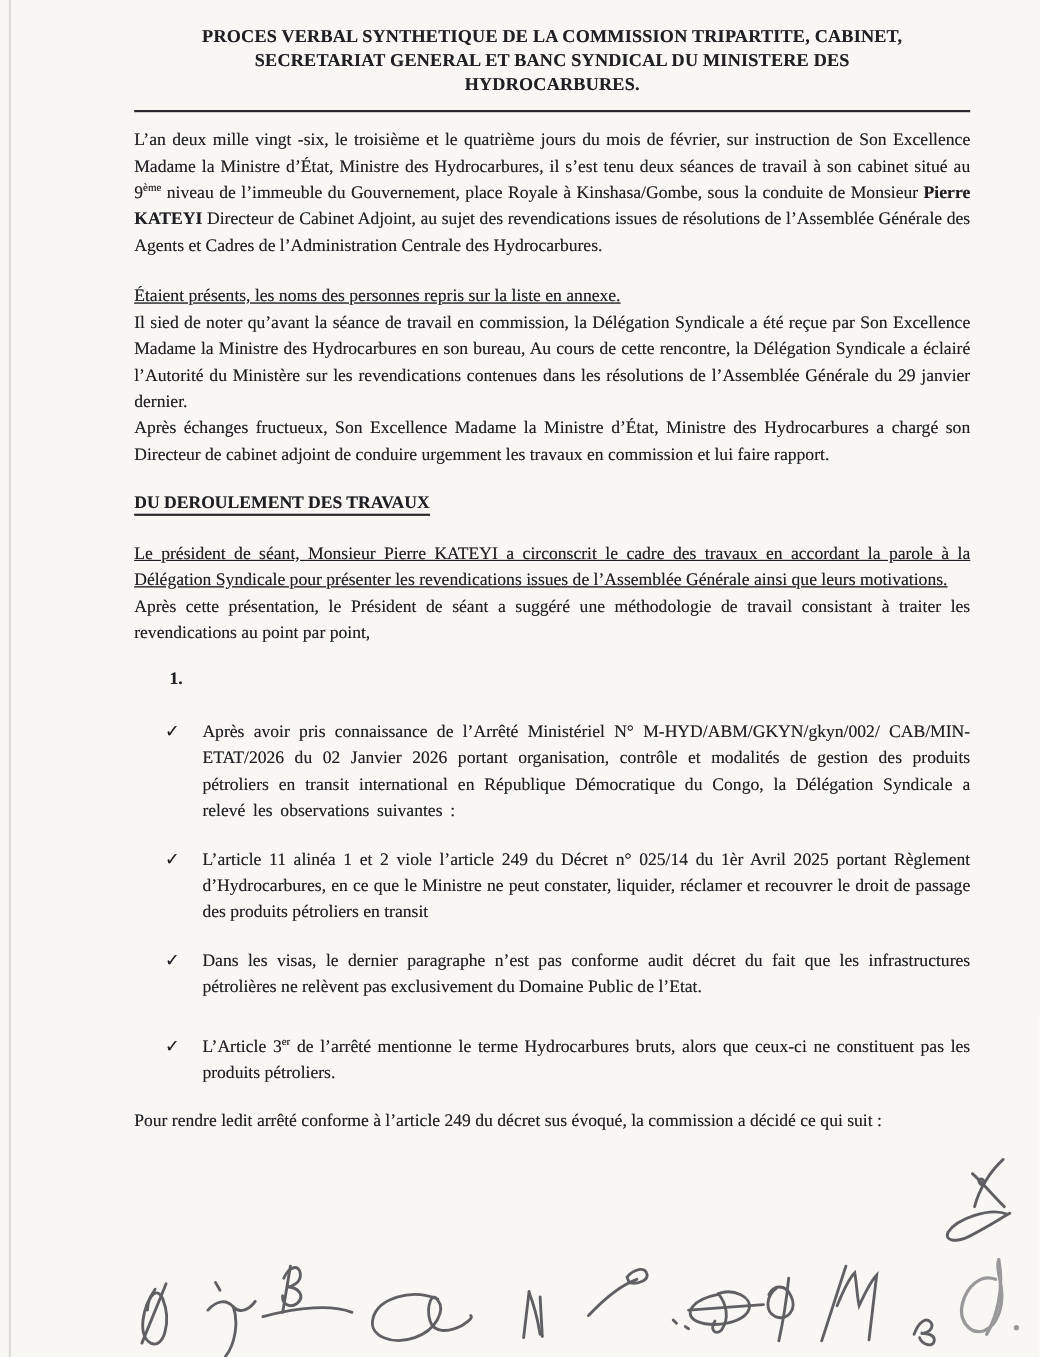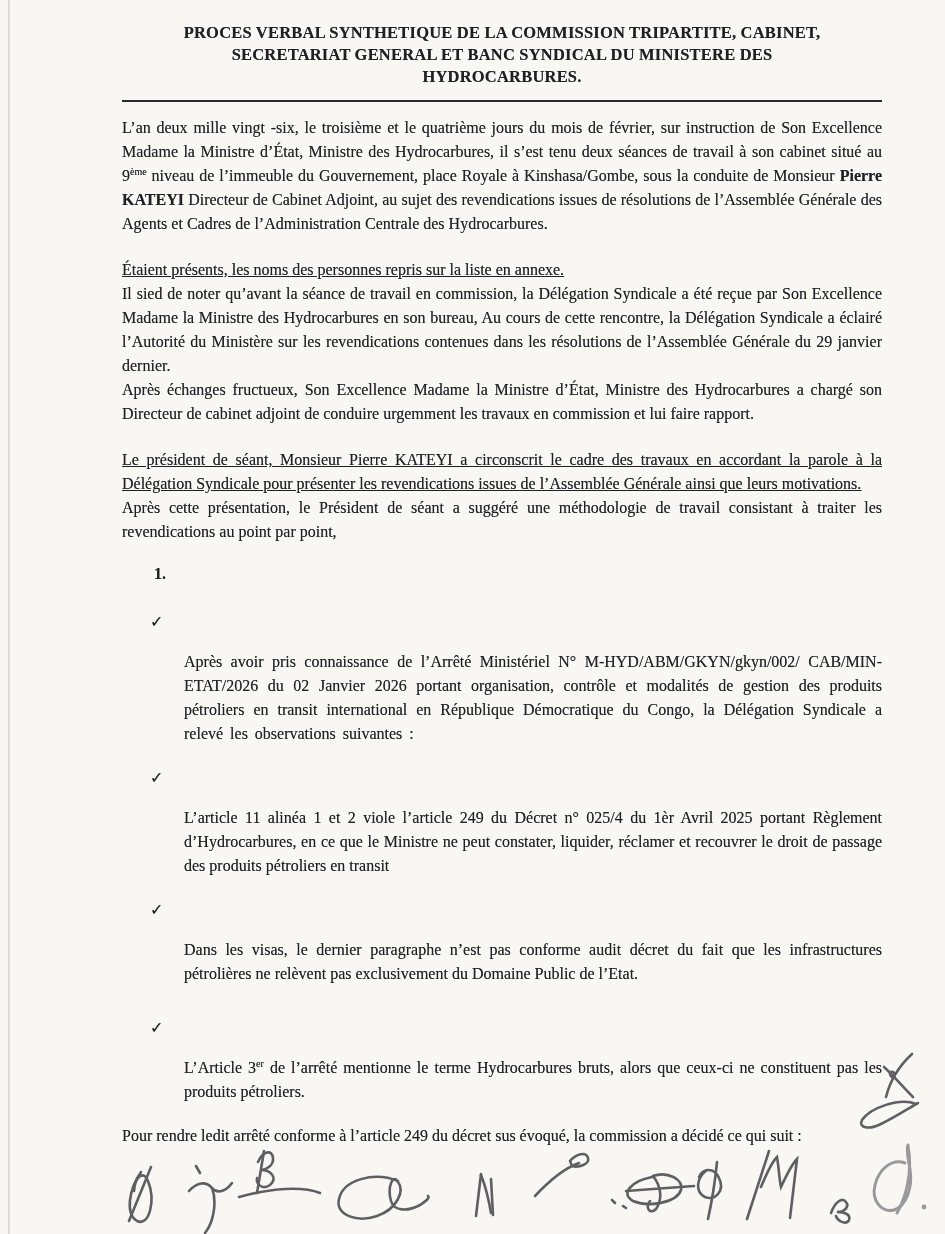--- a/index.html
+++ b/index.html
@@ -42,21 +42,21 @@
     font-weight:bold;
   }
   .bullet{
     display:flex;gap:14px;padding-left:28px;
   }
   .b1{margin-top:24px;}
   .b2{margin-top:20px;}
   .b3{margin-top:20px;}
   .b4{margin-top:30px;}
   .check{flex:none;width:20px;}
-  .bullet-text{flex:1;text-align:justify;margin-top:40px;}
+  .bullet-text{flex:1;text-align:justify;}
   .spread{word-spacing:3px;}
   .closing{margin-top:20px;}
   .bold{font-weight:bold;}
   sup{font-size:10px;line-height:0;}
   .sig-overlay{position:absolute;left:0;top:0;pointer-events:none;}
 </style>
 </head>
 <body>
 
 <div class="page">
@@ -69,37 +69,38 @@
     </div>
 
     <p class="p-intro"><span>L’an deux mille vingt -six, le troisième et le quatrième jours du mois de février, sur instruction de Son Excellence Madame la Ministre d’État, Ministre des Hydrocarbures, il s’est tenu deux séances de travail à son cabinet situé au 9</span><sup>ème</sup><span> niveau de l’immeuble du Gouvernement, place Royale à Kinshasa/Gombe, sous la conduite de Monsieur </span><span class="bold">Pierre KATEYI</span><span> Directeur de Cabinet Adjoint, au sujet des revendications issues de résolutions de l’Assemblée Générale des Agents et Cadres de l’Administration Centrale des Hydrocarbures.</span></p>
 
     <p class="mt-lg">Étaient présents, les noms des personnes repris sur la liste en annexe.</p>
 
     <p class="mt-md">Il sied de noter qu’avant la séance de travail en commission, la Délégation Syndicale a été reçue par Son Excellence Madame la Ministre des Hydrocarbures en son bureau, Au cours de cette rencontre, la Délégation Syndicale a éclairé l’Autorité du Ministère sur les revendications contenues dans les résolutions de l’Assemblée Générale du 29 janvier dernier.</p>
 
     <p class="mt-md">Après échanges fructueux, Son Excellence Madame la Ministre d’État, Ministre des Hydrocarbures a chargé son Directeur de cabinet adjoint de conduire urgemment les travaux en commission et lui faire rapport.</p>
 
+    <div class="heading"><span>DU DEROULEMENT DES TRAVAUX</span></div>
 
     <p class="mt-lg">Le président de séant, Monsieur Pierre KATEYI a circonscrit le cadre des travaux en accordant la parole à la Délégation Syndicale pour présenter les revendications issues de l’Assemblée Générale ainsi que leurs motivations.</p>
 
     <p class="mt-md">Après cette présentation, le Président de séant a suggéré une méthodologie de travail consistant à traiter les revendications au point par point,</p>
 
     <div class="num-item">
       <span>1.</span>
     </div>
 
     <div class="bullet b1">
       <span class="check">✓</span>
       <span class="bullet-text spread">Après avoir pris connaissance de l’Arrêté Ministériel N° M-HYD/ABM/GKYN/gkyn/002/ CAB/MIN-ETAT/2026 du 02 Janvier 2026 portant organisation, contrôle et modalités de gestion des produits pétroliers en transit international en République Démocratique du Congo, la Délégation Syndicale a relevé les observations suivantes :</span>
     </div>
 
     <div class="bullet b2">
       <span class="check">✓</span>
-      <span class="bullet-text">L’article 11 alinéa 1 et 2 viole l’article 249 du Décret n° 025/4 du 1èr Avril 2025 portant Règlement d’Hydrocarbures, en ce que le Ministre ne peut constater, liquider, réclamer et recouvrer le droit de passage des produits pétroliers en transit</span>
+      <span class="bullet-text">L’article 11 alinéa 1 et 2 viole l’article 249 du Décret n° 025/14 du 1èr Avril 2025 portant Règlement d’Hydrocarbures, en ce que le Ministre ne peut constater, liquider, réclamer et recouvrer le droit de passage des produits pétroliers en transit</span>
     </div>
 
     <div class="bullet b3">
       <span class="check">✓</span>
       <span class="bullet-text">Dans les visas, le dernier paragraphe n’est pas conforme audit décret du fait que les infrastructures pétrolières ne relèvent pas exclusivement du Domaine Public de l’Etat.</span>
     </div>
 
     <div class="bullet b4">
       <span class="check">✓</span>
       <span class="bullet-text"><span>L’Article 3</span><sup>er</sup><span> de l’arrêté mentionne le terme Hydrocarbures bruts, alors que ceux-ci ne constituent pas les produits pétroliers.</span></span>

